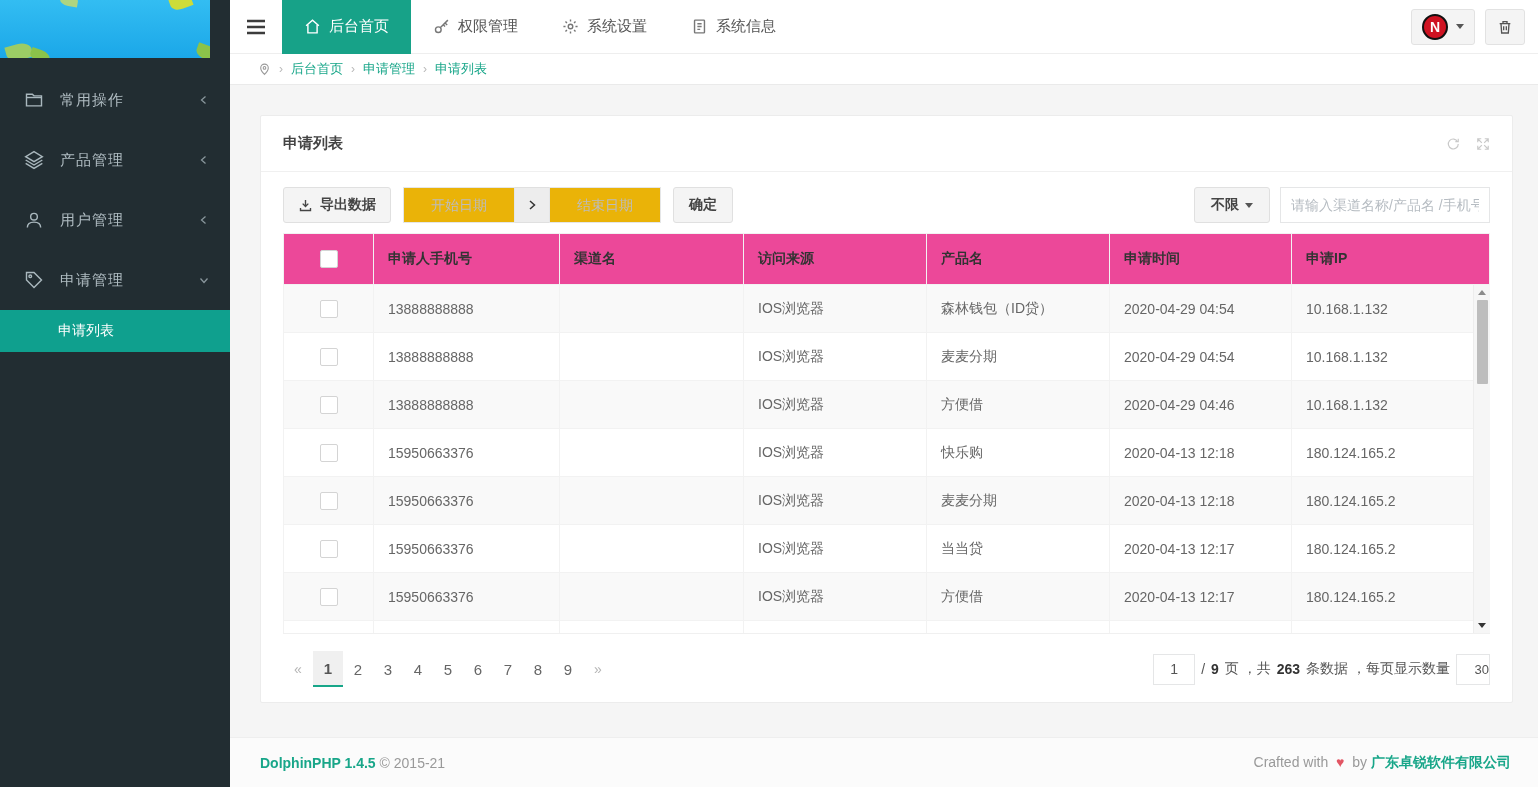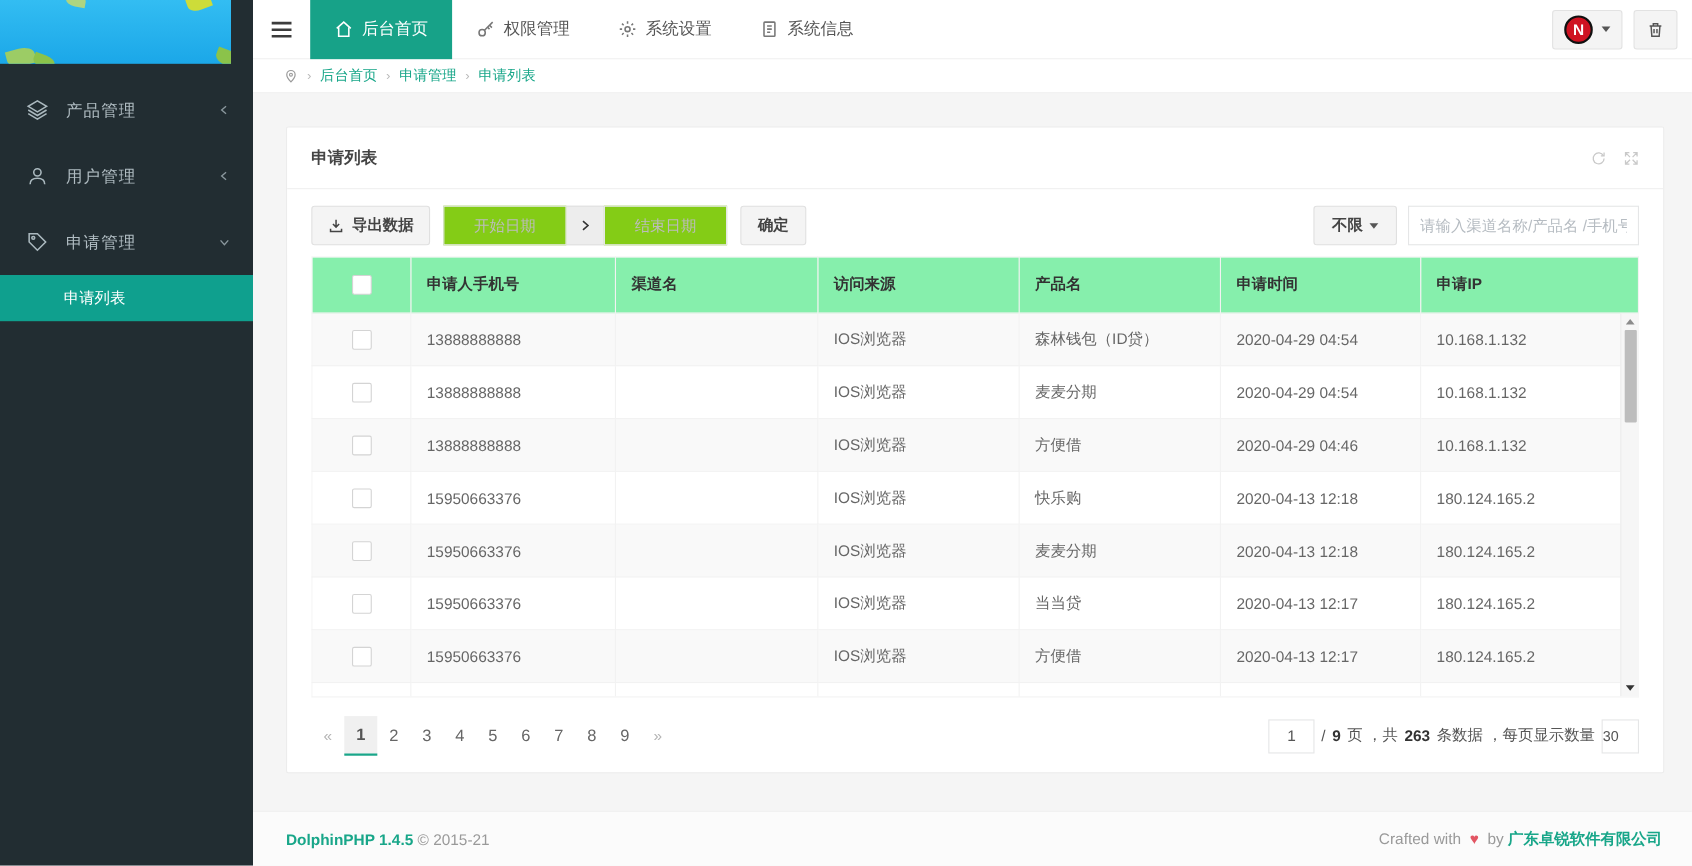--- a/index.html
+++ b/index.html
@@ -52,73 +52,87 @@
   .card-header { height:56px; display:flex; align-items:center; justify-content:space-between; padding:0 22px; border-bottom:1px solid #f0f0f0; }
   .card-title { font-size:15px; font-weight:bold; color:#444; }
   .card-tools { display:flex; gap:16px; color:#c9c9c9; }
   .card-tools .tool { width:14px; height:14px; cursor:pointer; }
   .card-body { padding:15px 22px 15px 22px; }
 
   .toolbar { display:flex; align-items:center; }
   .btn { height:36px; background:#f4f4f4; border:1px solid #e0e0e0; border-radius:3px; color:#444; font-size:14px; font-weight:bold; display:inline-flex; align-items:center; justify-content:center; gap:7px; cursor:pointer; padding:0 14px; }
   .btn .b-icon { width:15px; height:15px; }
   .date-group { display:flex; margin-left:12px; }
-  .date-input { width:112px; height:36px; border:1px solid #e5e6e7; background:#84cc16; text-align:center; font-size:14px; color:#555; outline:none; font-family:inherit; }
+  .date-input { width:112px; height:36px; border:1px solid #e5e6e7; background:#eab308; text-align:center; font-size:14px; color:#555; outline:none; font-family:inherit; }
   .date-input::placeholder { color:#bcbcbc; }
   .date-mid { width:34px; height:36px; background:#ededed; border:1px solid #e0e0e0; border-left:none; border-right:none; display:flex; align-items:center; justify-content:center; color:#333; cursor:pointer; }
   .date-mid svg { width:12px; height:12px; }
   .confirm-btn { margin-left:12px; padding:0 15px; }
   .toolbar-right { margin-left:auto; display:flex; align-items:center; gap:10px; }
   .filter-btn { padding:0 16px; gap:6px; }
   .search-input { width:210px; height:36px; border:1px solid #e5e6e7; background:#fff; padding:0 10px; font-size:14px; color:#555; outline:none; font-family:inherit; }
   .search-input::placeholder { color:#b6bcc2; }
 
   .table-viewport { margin-top:10px; height:401px; overflow:hidden; position:relative; border-bottom:1px solid #f0f0f0; }
   table { border-collapse:collapse; width:1206px; table-layout:fixed; }
   th, td { border:1px solid #f2f2f2; font-size:14px; height:48px; padding:0 14px; text-align:left; font-weight:normal; }
-  thead th { height:51px; font-weight:bold; color:#333; background:#86efac; }
+  thead th { height:51px; font-weight:bold; color:#333; background:#ec4899; }
   td { color:#666; }
   tbody tr:nth-child(odd) td { background:#f9f9f9; }
   tbody tr:nth-child(even) td { background:#fff; }
   .cb-cell { text-align:center; padding:0; }
   input[type="checkbox"] { appearance:none; -webkit-appearance:none; width:18px; height:18px; border:1px solid #d4d4d4; background:#fff; border-radius:2px; vertical-align:middle; cursor:pointer; }
 
   .vscrollbar { position:absolute; right:0; top:52px; bottom:0; width:17px; background:#f6f6f6; border-left:1px solid #ededed; display:flex; flex-direction:column; align-items:center; }
   .sb-arrow { width:0; height:0; border-left:4px solid transparent; border-right:4px solid transparent; margin:5px 0; cursor:pointer; }
   .sb-up { border-bottom:5px solid #8b8b8b; }
   .sb-down { border-top:5px solid #333; margin-top:auto; }
   .sb-thumb { width:11px; height:84px; background:#bdbdbd; border-radius:1px; cursor:pointer; }
 
   .pager-row { margin-top:17px; display:flex; align-items:center; justify-content:space-between; }
   .pager { display:flex; align-items:center; }
   .page-item { min-width:30px; height:36px; display:flex; align-items:center; justify-content:center; color:#666; font-size:15px; cursor:pointer; padding:0 4px; }
   .page-item.nav-arrow { color:#b5b5b5; font-size:14px; }
   .page-item.active { background:#f0f0f0; border-bottom:2px solid #18a689; font-weight:bold; color:#555; }
   .pager-info { display:flex; align-items:center; gap:6px; color:#555; font-size:14px; }
   .pager-info b { color:#333; }
   .page-num-input { width:42px; height:31px; border:1px solid #e5e6e7; text-align:center; font-size:14px; color:#555; outline:none; font-family:inherit; }
-  .page-size-input { width:34px; height:31px; border:1px solid #e5e6e7; text-align:left; font-size:13px; color:#555; outline:none; font-family:inherit; }
+  .page-size-input { width:34px; height:31px; border:1px solid #e5e6e7; text-align:right; font-size:13px; color:#555; outline:none; font-family:inherit; }
 
   .footer { height:50px; background:#fbfbfb; border-top:1px solid #eee; display:flex; align-items:center; justify-content:space-between; padding:0 30px; font-size:14px; color:#999; }
   .footer .brand { color:#18a689; font-weight:bold; text-decoration:none; cursor:pointer; }
   .footer .company { color:#18a689; font-weight:bold; text-decoration:none; cursor:pointer; }
   .heart { color:#e25563; margin:0 4px; }
 </style>
 </head>
 <body>
 
 <aside class="sidebar">
   <div class="logo">
     <div class="leaf l1"></div>
       <div class="leaf l2"></div>
       <div class="leaf l3"></div>
       <div class="leaf l4"></div>
       <div class="leaf l5"></div>
   </div>
   <nav class="menu">
+    <div class="menu-item">
+      <span class="mi-icon">
+        <svg viewBox="0 0 24 24" fill="none" stroke="currentColor" stroke-width="1.7">
+            <path d="M3 19V5h7l2 2h9v12H3z"></path>
+            <path d="M3 9h18"></path>
+          </svg>
+      </span>
+      <span class="mi-label">常用操作</span>
+      <span class="mi-arrow">
+        <svg viewBox="0 0 24 24" fill="none" stroke="currentColor" stroke-width="2.5">
+            <path d="M15 5l-8 7 8 7"></path>
+          </svg>
+      </span>
+    </div>
     <div class="menu-item">
       <span class="mi-icon">
         <svg viewBox="0 0 24 24" fill="none" stroke="currentColor" stroke-width="1.7">
             <path d="M12 2l10 6-10 6L2 8l10-6z"></path>
             <path d="M2 12l10 6 10-6"></path>
             <path d="M2 16l10 6 10-6"></path>
           </svg>
       </span>
       <span class="mi-label">产品管理</span>
       <span class="mi-arrow">

